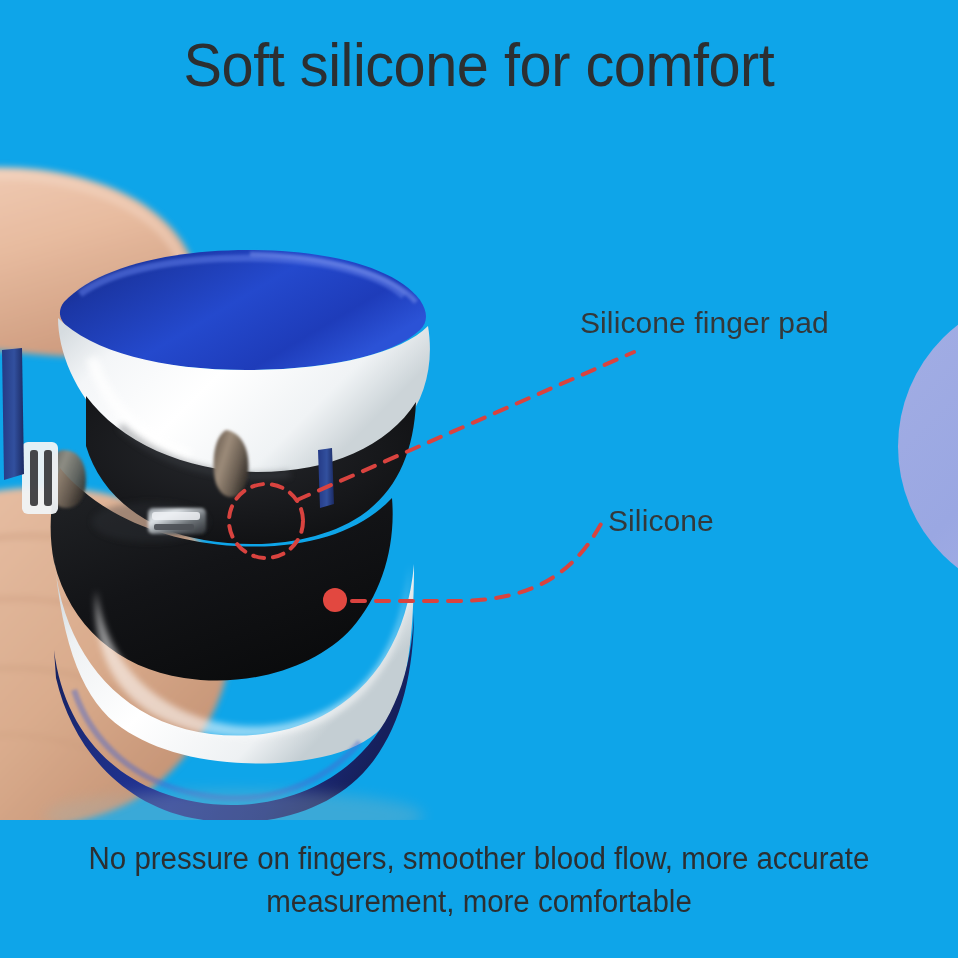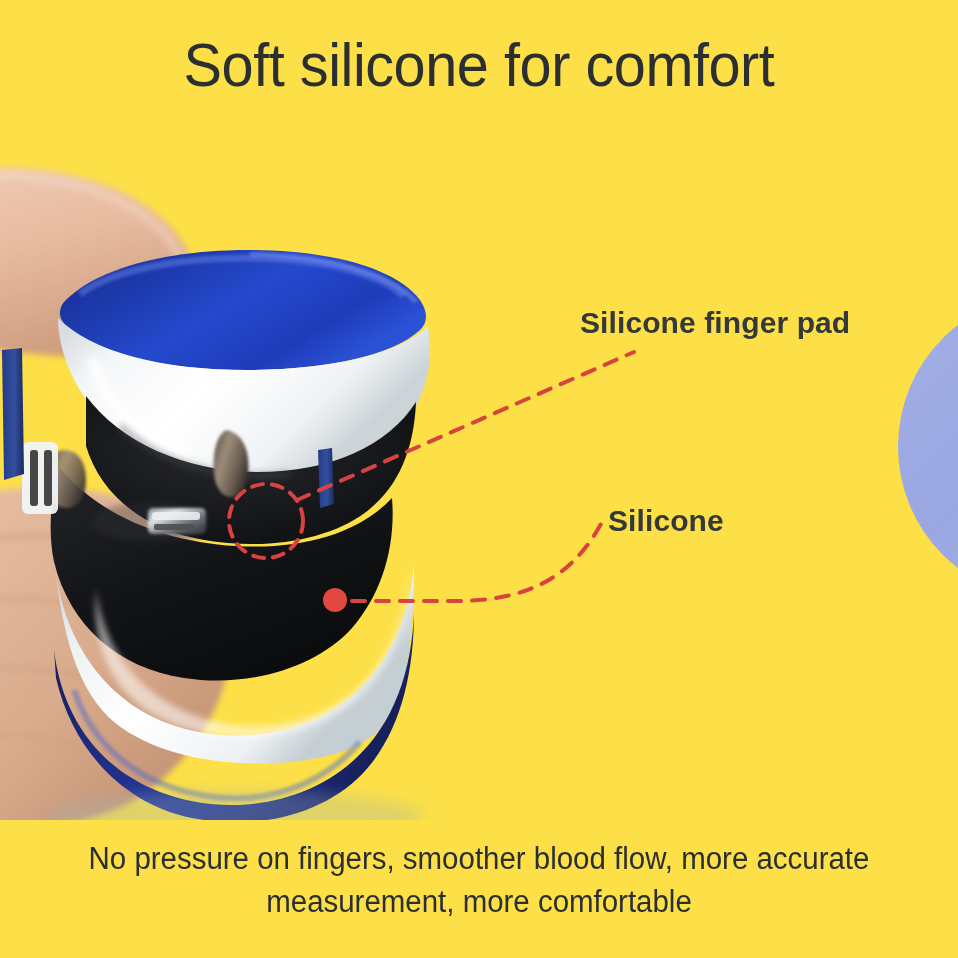--- a/index.html
+++ b/index.html
@@ -4,21 +4,21 @@
 <style>
   html, body {
     margin: 0;
     padding: 0;
     background: #ffffff;
   }
   #stage {
     position: relative;
     width: 958px;
     height: 958px;
-    background: #fde047;
+    background: #0ea5e9;
     overflow: hidden;
     font-family: "Liberation Sans", "DejaVu Sans", sans-serif;
     -webkit-font-smoothing: antialiased;
   }
 
   
   .deco-circle {
     position: absolute;
     left: 898px;
     top: 293px;
@@ -58,21 +58,21 @@
     font-weight: 400;
     transform: scaleX(0.95);
     transform-origin: 50% 50%;
   }
 
   
   .callout-label {
     position: absolute;
     font-size: 30px;
     color: #34383a;
-    font-weight: 700;
+    font-weight: 400;
     white-space: nowrap;
     letter-spacing: 0.1px;
   }
   #label-pad { left: 580px; top: 306px; }
   #label-inductor { left: 608px; top: 504px; }
 
   
   .photo {
     position: absolute;
     left: 0;

